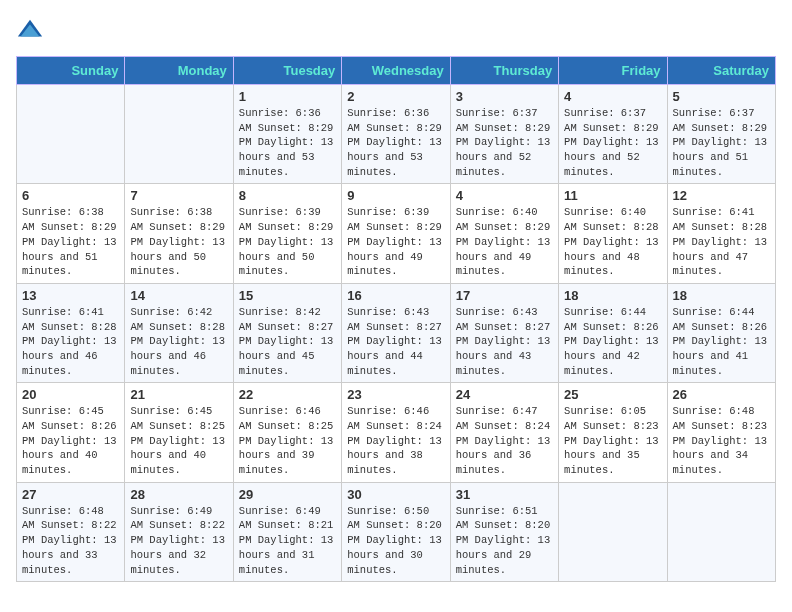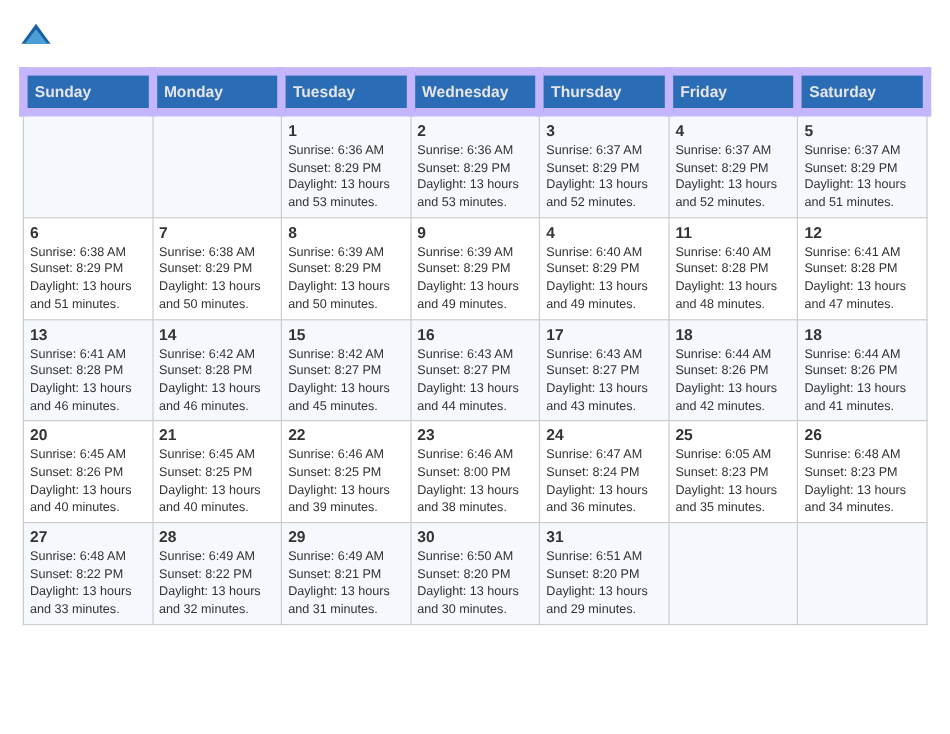--- a/index.html
+++ b/index.html
@@ -52,25 +52,25 @@
       font-size: 14px;
       color: #555;
     }
     .calendar {
       width: 100%;
       border-collapse: collapse;
       border: 1px solid #ccc;
     }
     .calendar th {
       background-color: #2a6cb5;
-      color: #e5e5e5;
-      text-align: left;
+      color: #5eead4;
+      text-align: right;
       padding: 6px 6px;
       font-size: 13px;
-      border: 7px solid #c4b5fd;
+      border: 1px solid #c4b5fd;
     }
     .calendar td {
       vertical-align: top;
       border: 1px solid #ccc;
       padding: 4px 5px;
       font-size: 11px;
       color: #333;
       width: calc(100% / 7);
       height: 80px;
       background: #fff;
@@ -82,20 +82,21 @@
       font-size: 13px;
       font-weight: bold;
       color: #333;
       display: block;
       margin-bottom: 2px;
     }
     .day-info {
       font-size: 10.5px;
       color: #333;
       line-height: 1.4;
+      font-family: Liberation Mono, monospace;
     }
     .week-row td {
       background: #fff;
     }
     .week-row:nth-child(odd) td {
       background: #f5f8fd;
     }
   </style>
 </head>
 <body>
@@ -267,21 +268,21 @@
         </td>
         <td>
           <span class="day-number">22</span>
           <div class="day-info">Sunrise: 6:46 AM
 Sunset: 8:25 PM
 Daylight: 13 hours and 39 minutes.</div>
         </td>
         <td>
           <span class="day-number">23</span>
           <div class="day-info">Sunrise: 6:46 AM
-Sunset: 8:00 PM
+Sunset: 8:24 PM
 Daylight: 13 hours and 38 minutes.</div>
         </td>
         <td>
           <span class="day-number">24</span>
           <div class="day-info">Sunrise: 6:47 AM
 Sunset: 8:24 PM
 Daylight: 13 hours and 36 minutes.</div>
         </td>
         <td>
           <span class="day-number">25</span>

